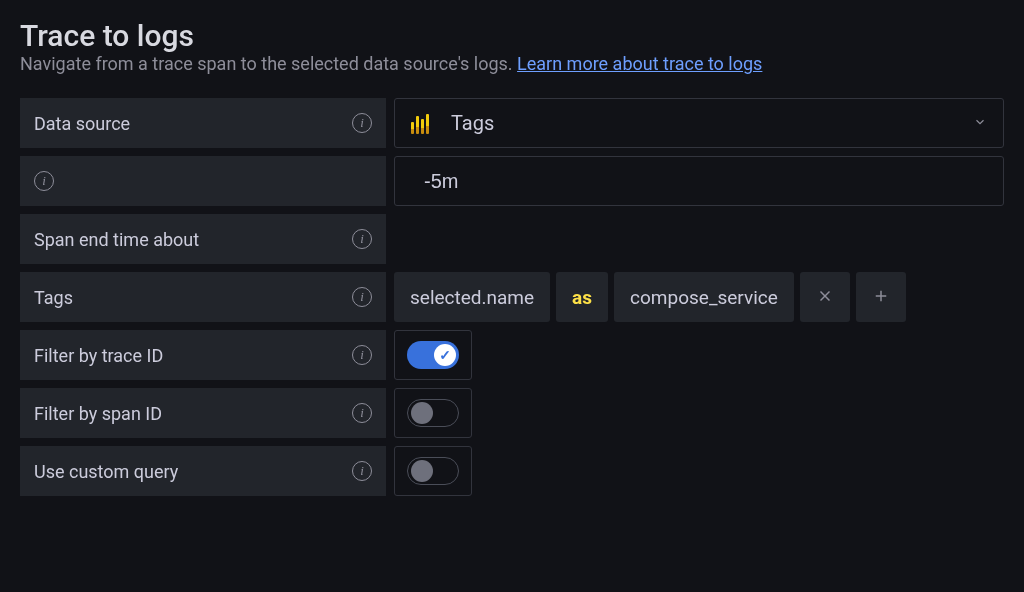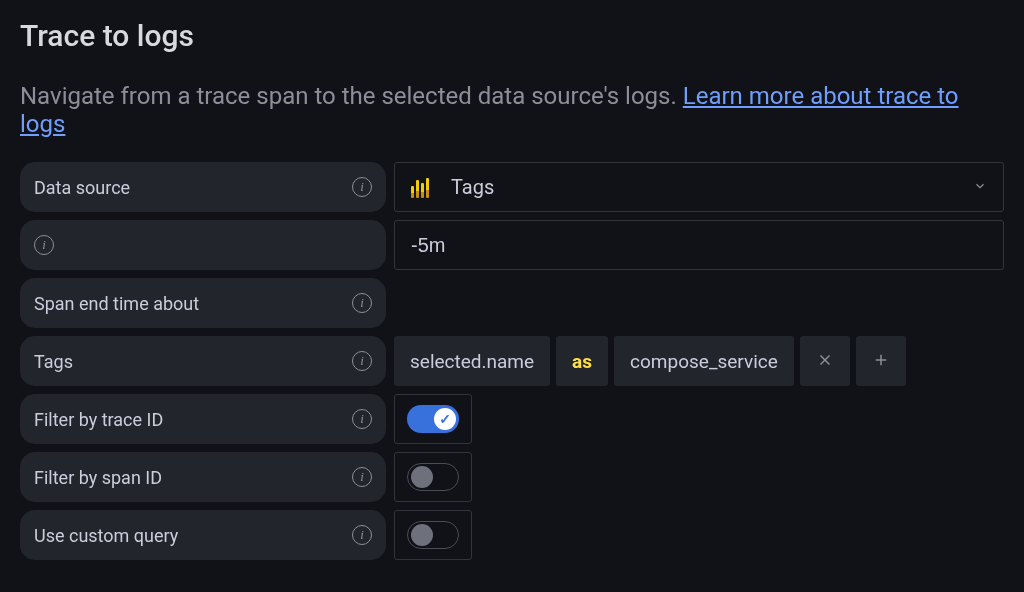--- a/index.html
+++ b/index.html
@@ -10,39 +10,38 @@
       width: 1024px;
       height: 592px;
       padding: 18px 20px;
     }
     .title {
       font-size: 30px;
       font-weight: 500;
       color: #d8d9e0;
     }
     .subtitle {
-      font-size: 24px;
+      font-size: 18px;
       color: #8e8e9a;
       margin-bottom: 24px;
-      margin-top: 29px;
     }
     .link {
       color: #6e9fff;
       text-decoration: underline;
       cursor: pointer;
     }
     .form-row {
       display: flex;
       gap: 8px;
       margin-bottom: 8px;
       align-items: stretch;
     }
     .label-box {
       background: #22252b;
-      border-radius: 15px;
+      border-radius: 0;
       display: flex;
       align-items: center;
       justify-content: space-between;
       padding: 0 14px;
       width: 366px;
       flex: none;
       height: 50px;
       font-size: 18px;
       color: #ccccdc;
     }
@@ -91,21 +90,21 @@
     }
     .chevron {
       color: #8e8e9a;
     }
     .input-box {
       flex: 1;
       background: #111217;
       border: 1px solid #32343d;
       border-radius: 3px;
       height: 50px;
-      padding: 0 16px;
+      padding: 0 29px;
       font-size: 20px;
       color: #ccccdc;
       outline: none;
     }
     .tags-row {
       display: flex;
       gap: 8px;
       margin-bottom: 8px;
       align-items: stretch;
     }

